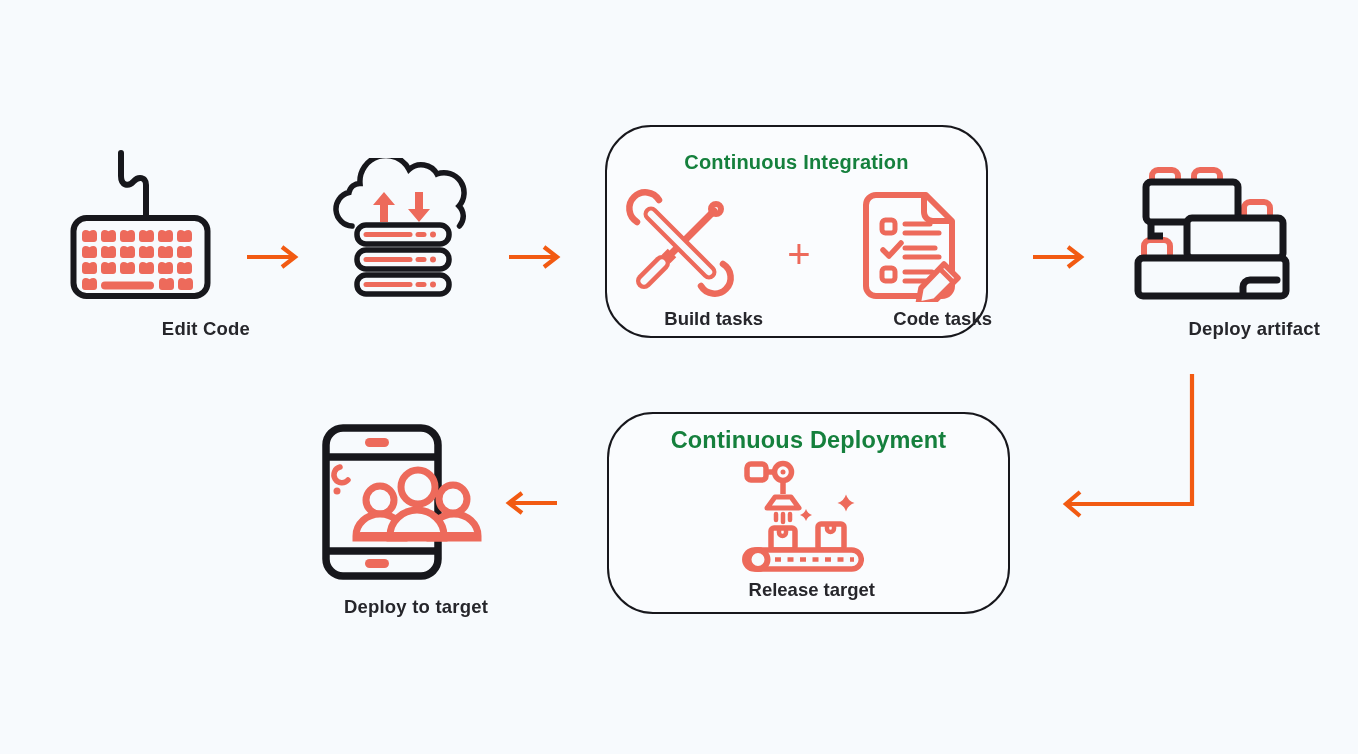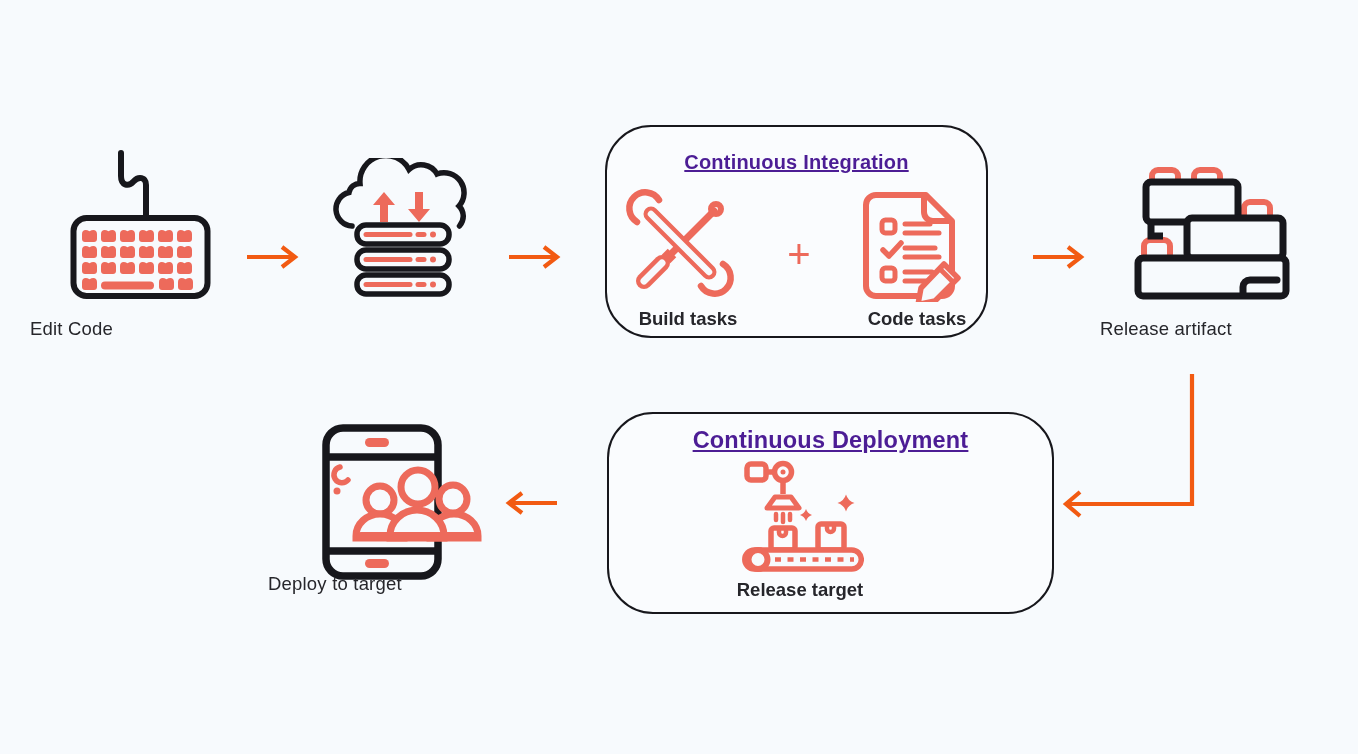--- a/index.html
+++ b/index.html
@@ -7,26 +7,26 @@
     --ink:#17171C;
     --coral:#ED6A5B;
     --orange:#F25A12;
     --label:#26262B;
     --boxfill:#FAFCFE;
   }
   html,body{margin:0;padding:0;}
   body{background:var(--bg);font-family:"Liberation Sans","DejaVu Sans",sans-serif;}
   .canvas{position:relative;width:1358px;height:754px;background:var(--bg);overflow:hidden;}
   .abs{position:absolute;}
-  .node-label{position:absolute;width:220px;text-align:left;font-size:18.5px;font-weight:400;color:var(--label);letter-spacing:.2px;}
+  .node-label{position:absolute;width:220px;text-align:right;font-size:18.5px;font-weight:700;color:var(--label);letter-spacing:.2px;}
   .group-box{position:absolute;border:2.3px solid var(--ink);border-radius:46px;background:var(--boxfill);box-sizing:border-box;}
-  .group-title{position:absolute;left:0;right:0;text-align:center;font-weight:700;color:#4c1d95;letter-spacing:.2px;text-decoration:underline;}
+  .group-title{position:absolute;left:0;right:0;text-align:center;font-weight:700;color:#15803d;letter-spacing:.2px;}
   .ci-title{top:24px;font-size:20px;}
   .cd-title{top:13px;font-size:23.5px;}
-  .inbox-label{position:absolute;width:150px;text-align:center;font-size:18.5px;font-weight:600;color:var(--label);}
+  .inbox-label{position:absolute;width:150px;text-align:right;font-size:18.5px;font-weight:600;color:var(--label);}
   .plus-sign{position:absolute;width:44px;text-align:center;font-size:40px;font-weight:400;color:var(--coral);line-height:1;}
   svg{display:block;}
 </style>
 </head>
 <body>
 
 <div class="canvas">
 
   <div class="abs" style="left:68px;top:148px;">
     <svg width="150" height="155" viewBox="0 0 150 155">
@@ -151,28 +151,28 @@
         <rect x="112" y="42" width="26" height="20" rx="6"></rect>
         <rect x="12" y="80" width="26" height="20" rx="6"></rect>
       </g>
       <rect x="14" y="22" width="92" height="40" rx="5" fill="var(--bg)" stroke="var(--ink)" stroke-width="7"></rect>
       <path d="M19,62 v14 h12" fill="none" stroke="var(--ink)" stroke-width="7"></path>
       <rect x="55" y="58" width="96" height="40" rx="5" fill="var(--bg)" stroke="var(--ink)" stroke-width="7"></rect>
       <rect x="6" y="98" width="148" height="38" rx="5" fill="var(--bg)" stroke="var(--ink)" stroke-width="7"></rect>
       <path d="M145,120 H118 a7,7 0 0 0 -7,7 v7" fill="none" stroke="var(--ink)" stroke-width="7" stroke-linecap="round"></path>
     </svg>
   </div>
-  <div class="node-label" style="left:1100px;top:318px;">Release artifact</div>
+  <div class="node-label" style="left:1100px;top:318px;">Deploy artifact</div>
 
   <svg class="abs" style="left:1056px;top:369px;" width="145" height="152" viewBox="0 0 145 152">
     <path d="M136,5 V135 H12" fill="none" stroke="var(--orange)" stroke-width="4.2"></path>
     <path d="M24,123 L10,135 L24,147" fill="none" stroke="var(--orange)" stroke-width="4.2"></path>
   </svg>
 
-  <div class="group-box" style="left:607px;top:412px;width:447px;height:202px;">
+  <div class="group-box" style="left:607px;top:412px;width:403px;height:202px;">
     <div class="group-title cd-title">Continuous Deployment</div>
 
     <svg class="abs" style="left:133px;top:40px;" width="122" height="118" viewBox="0 0 122 118">
       <rect x="5" y="10" width="19" height="16" rx="4" fill="none" stroke="var(--coral)" stroke-width="5.5"></rect>
       <line x1="24" y1="18" x2="33" y2="18" stroke="var(--coral)" stroke-width="5.5"></line>
       <circle cx="41" cy="18" r="8.5" fill="none" stroke="var(--coral)" stroke-width="5.5"></circle>
       <circle cx="41" cy="18" r="2.5" fill="var(--coral)"></circle>
       <path d="M41,27 V40" stroke="var(--coral)" stroke-width="5.5"></path>
       <path d="M25,54 L33,43 H49 L57,54 Z" fill="none" stroke="var(--coral)" stroke-width="5" stroke-linejoin="round"></path>
       <line x1="34" y1="60" x2="34" y2="66" stroke="var(--coral)" stroke-width="4.5" stroke-linecap="round"></line>
@@ -209,15 +209,15 @@
 
       <circle cx="60" cy="80" r="14" fill="var(--bg)" stroke="var(--coral)" stroke-width="7"></circle>
       <circle cx="133" cy="79" r="14" fill="var(--bg)" stroke="var(--coral)" stroke-width="7"></circle>
       <path d="M36,118 v-2 a24,22 0 0 1 48,0 v2 Z" fill="var(--bg)" stroke="var(--coral)" stroke-width="7"></path>
       <path d="M110,118 v-2 a24,22 0 0 1 48,0 v2 Z" fill="var(--bg)" stroke="var(--coral)" stroke-width="7"></path>
       <circle cx="98" cy="67" r="17" fill="var(--bg)" stroke="var(--coral)" stroke-width="7"></circle>
       <path d="M70,118 v-2 a27,26 0 0 1 54,0 v2 Z" fill="var(--bg)" stroke="var(--coral)" stroke-width="7"></path>
       <line x1="41" y1="116.5" x2="153" y2="116.5" stroke="var(--coral)" stroke-width="9" stroke-linecap="round"></line>
     </svg>
   </div>
-  <div class="node-label" style="left:268px;top:573px;">Deploy to target</div>
+  <div class="node-label" style="left:268px;top:596px;">Deploy to target</div>
 
 </div>
 
 </body></html>

